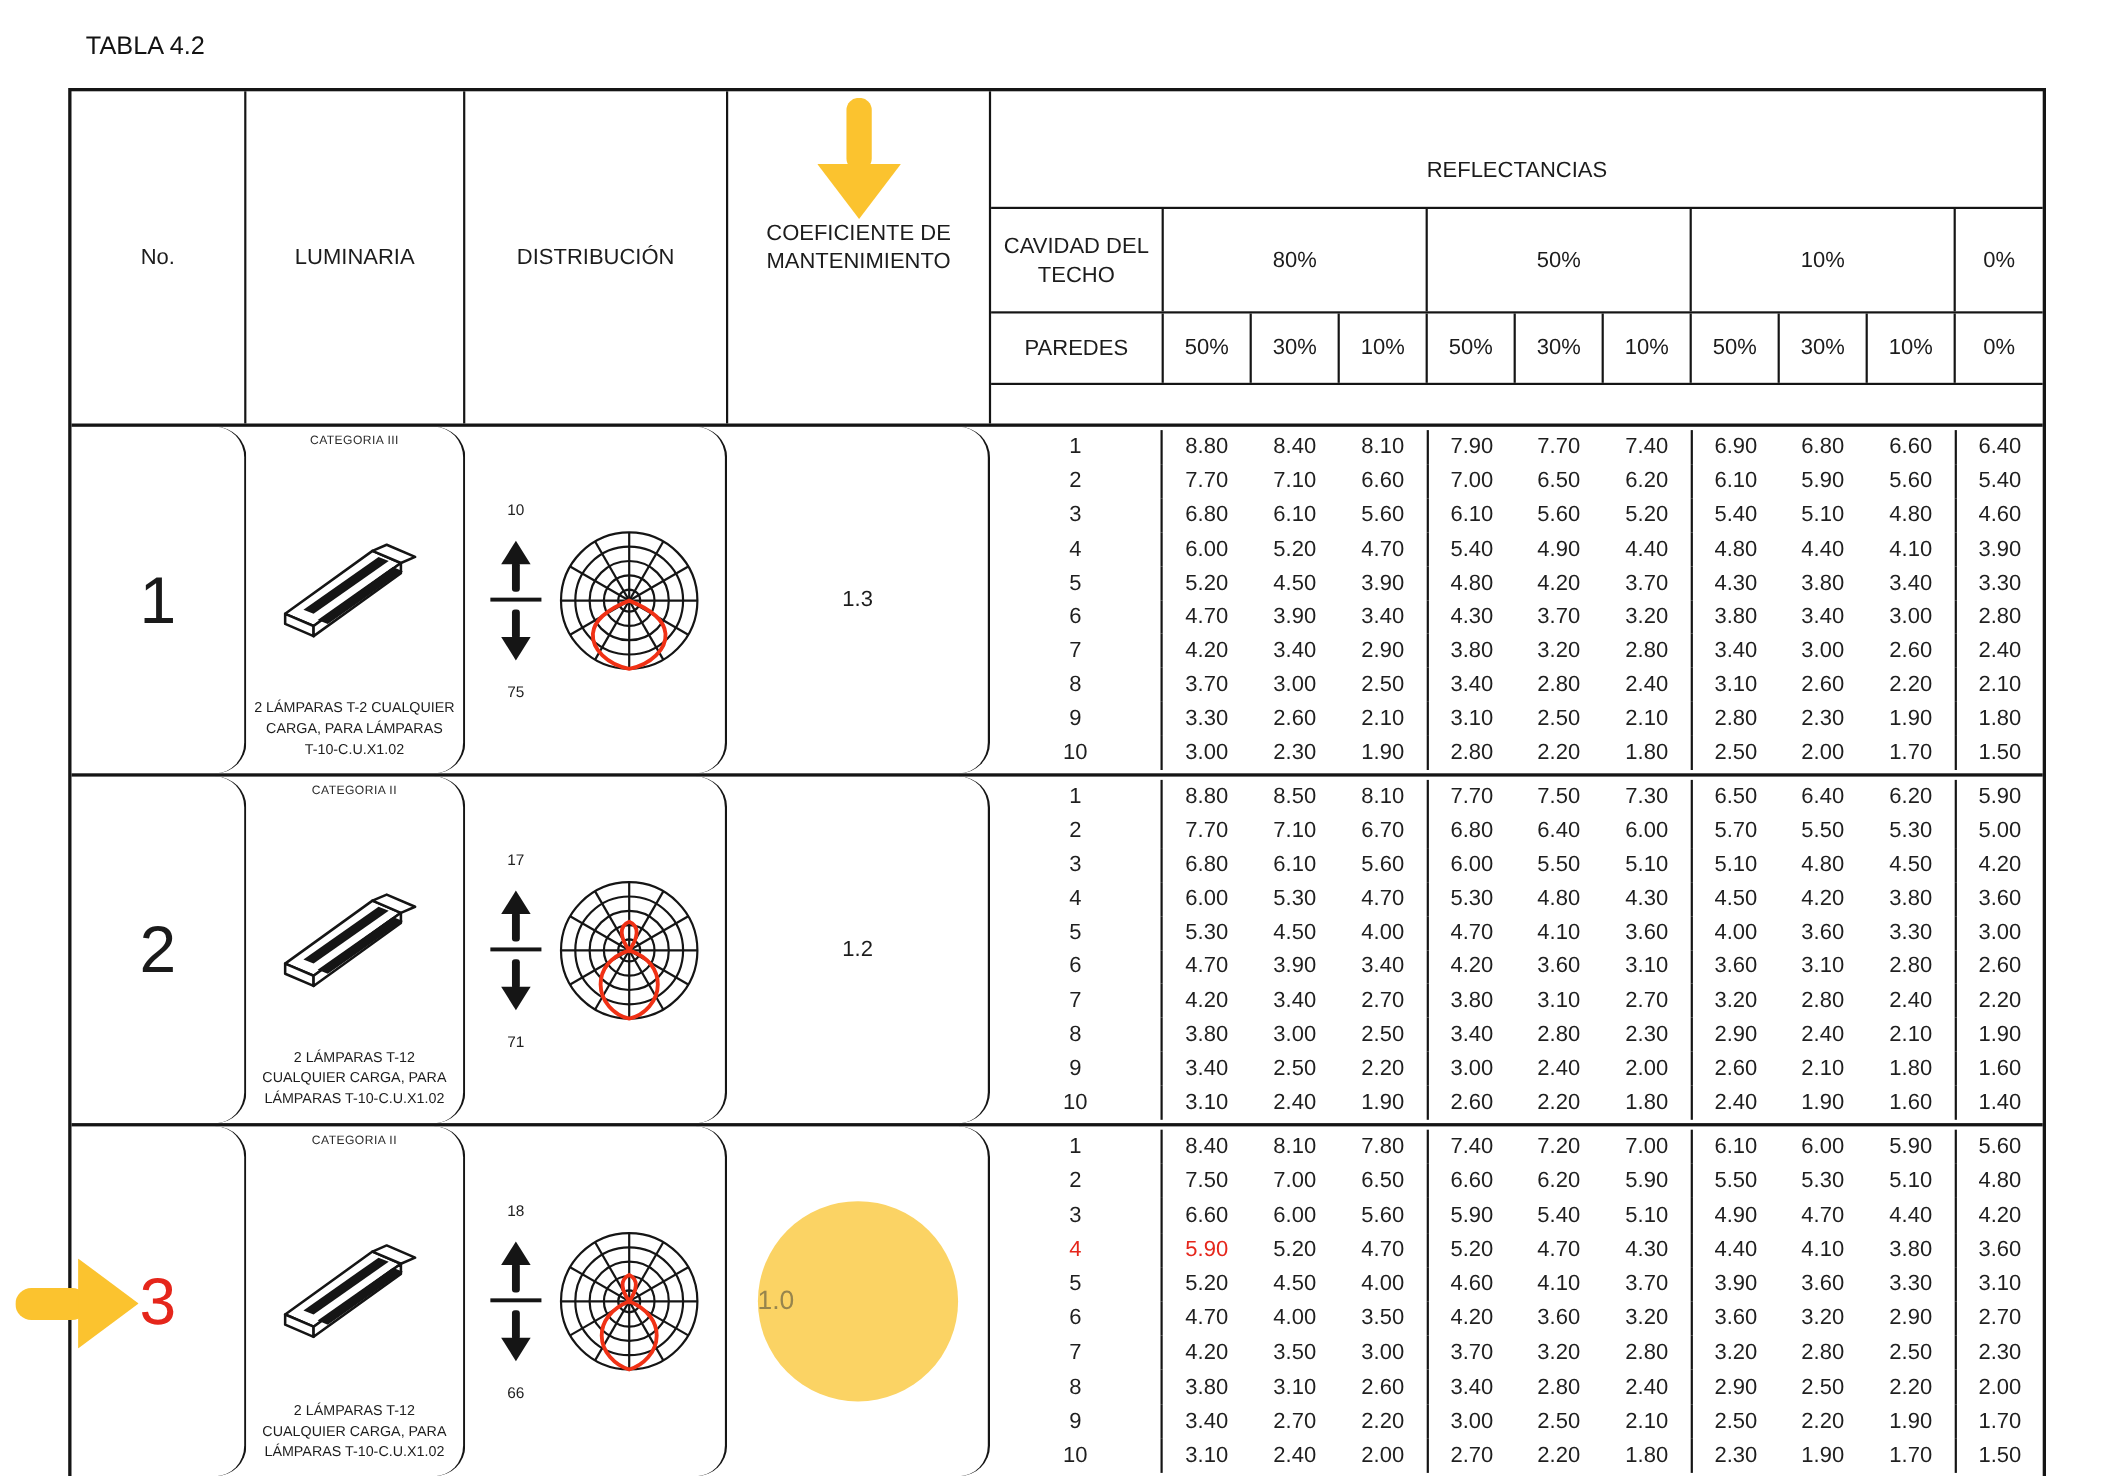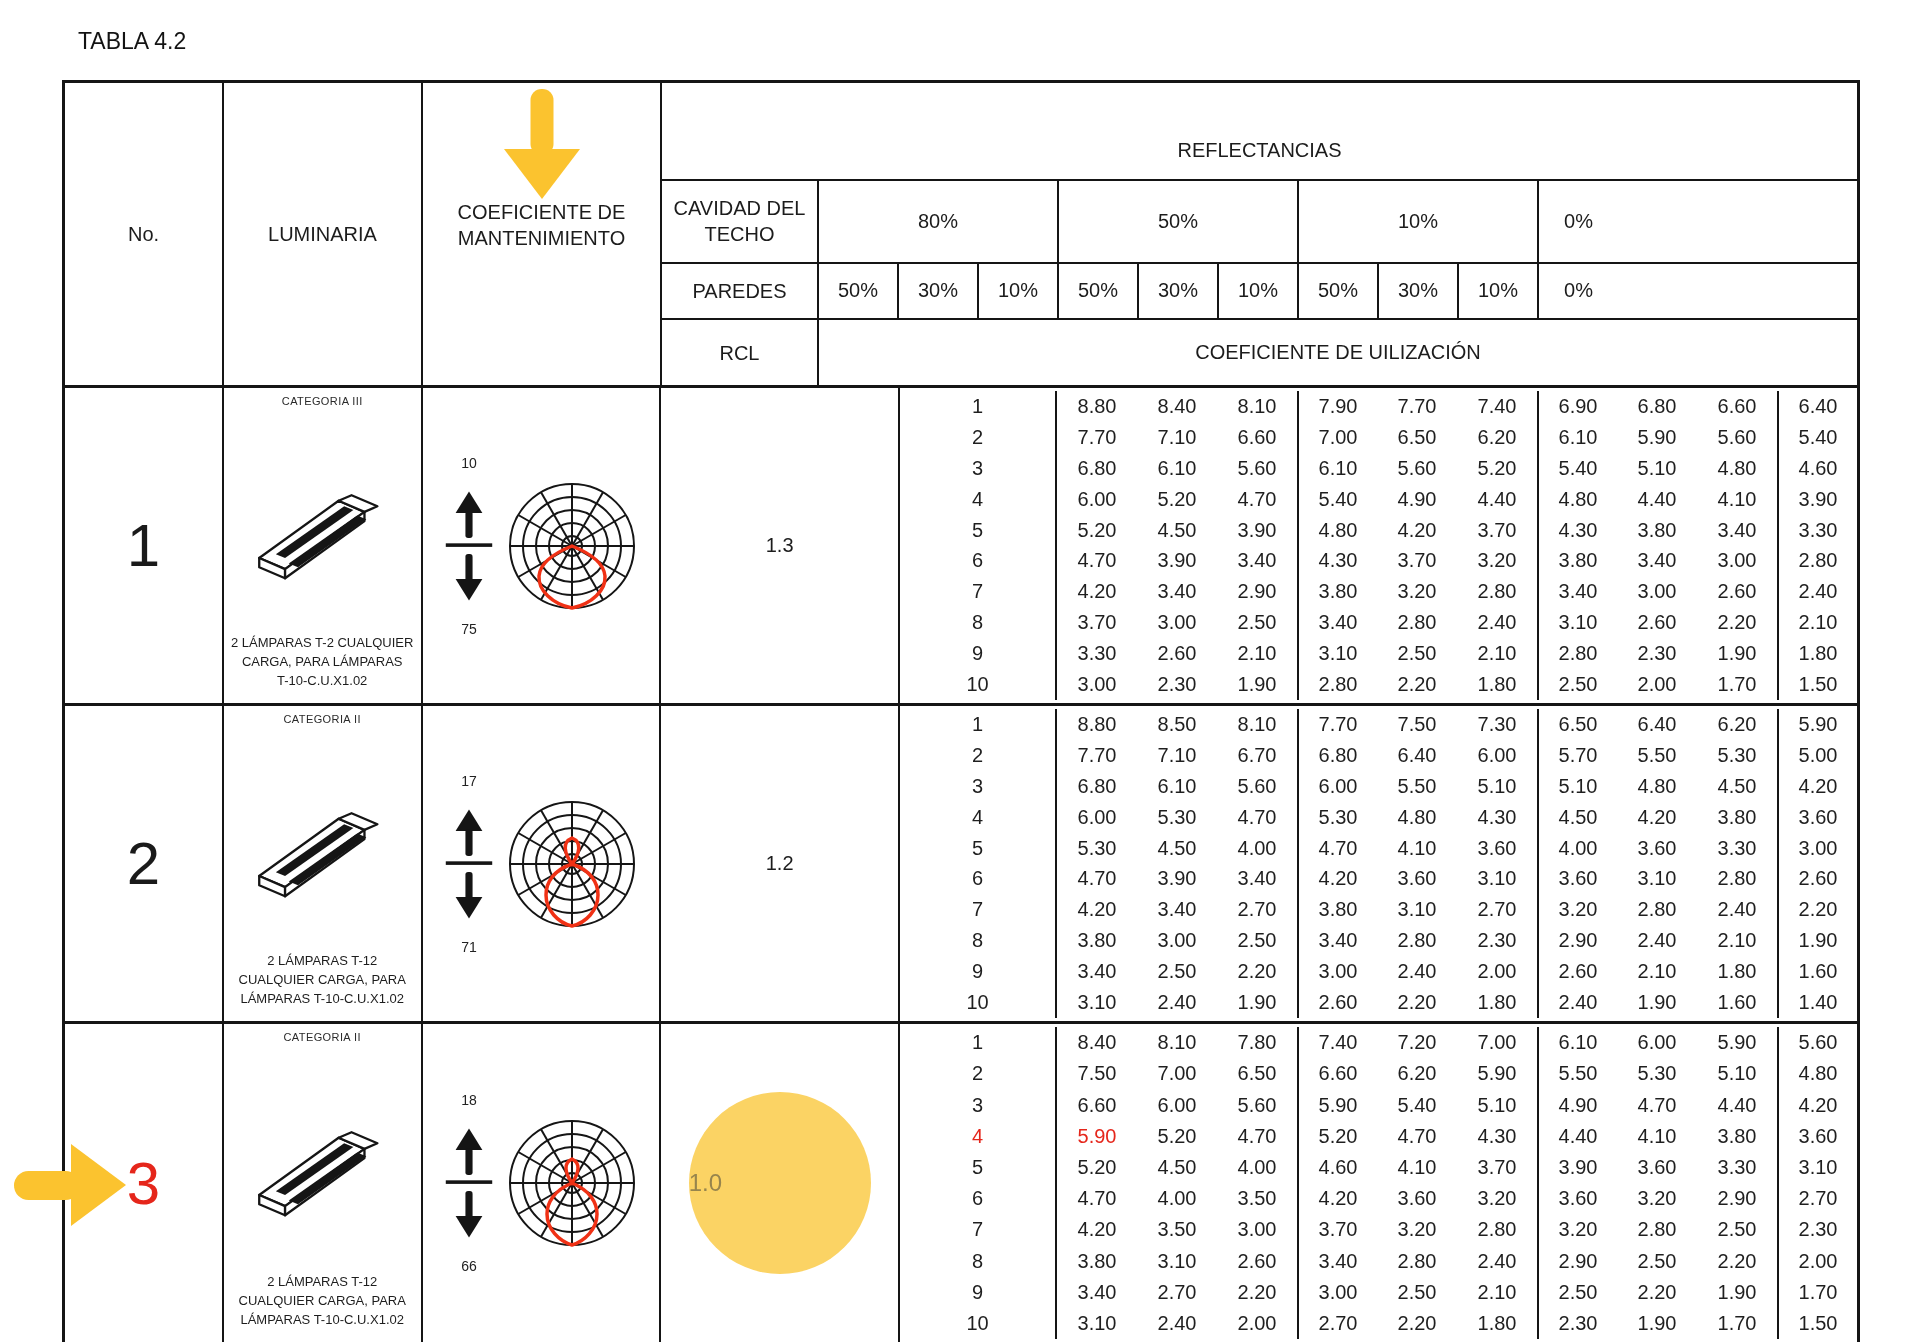--- a/index.html
+++ b/index.html
@@ -28,21 +28,21 @@
   .w-rclcol { width:157px; }
   .w-group  { width:240px; }
   .w-zero   { width:79px; border-right:none; }
   .p-cell { width:80px; border-right:2px solid #151515; display:flex; align-items:center; justify-content:center; font-size:20px; }
   .p-last { width:79px; border-right:none; }
   .cu-span { flex:1; display:flex; align-items:center; justify-content:center; font-size:20px; }
 
   
   .section { display:flex; height:318px; border-bottom:3px solid #151515; }
   .section:last-child { border-bottom:none; }
-  .bcell { border-right:2px solid #151515; position:relative; }
+  .bcell { border-right:2px solid #151515; position:relative;border-radius:28px; }
   .no-cell { width:159px; display:flex; align-items:center; justify-content:center; font-size:60px; color:#1a1a1a; }
   .no-red { color:#e5261b; }
   .lum-cell { width:199px; display:flex; align-items:center; justify-content:center; }
   .categoria { position:absolute; top:7px; left:0; right:0; text-align:center; font-size:11px; letter-spacing:.4px; color:#2a2a2a; }
   .caption { position:absolute; bottom:12px; left:0; right:0; text-align:center; font-size:13px; line-height:1.45; color:#1d1d1d; }
   .dist-cell { width:239px; display:flex; align-items:center; justify-content:center; gap:12px; }
   .dist-left { display:flex; flex-direction:column; align-items:center; }
   .dist-num { font-size:14px; color:#222; }
   .dist-arrows { margin:16px 0; }
   .coef-cell { width:239px; display:flex; align-items:center; justify-content:center; font-size:20px; }
@@ -69,20 +69,21 @@
   <svg class="pointer-arrow" width="112" height="82" viewBox="0 0 112 82">
     <rect x="0" y="27" width="66" height="29" rx="14.5" fill="#fbc32f"></rect>
     <polygon points="57,0 112,41 57,82" fill="#fbc32f"></polygon>
   </svg>
 
   <div class="table">
 
     <div class="header-row">
       <div class="hcell c-no">No.</div>
       <div class="hcell c-lum">LUMINARIA</div>
+      <div class="hcell c-dist">DISTRIBUCIÓN</div>
       <div class="hcell c-coef">
         <svg width="76" height="110" viewBox="0 0 76 110">
           <rect x="26.5" y="0" width="23" height="66" rx="11" fill="#fbc32f"></rect>
           <polygon points="0,60 76,60 38,110" fill="#fbc32f"></polygon>
         </svg>
         <div class="coef-label">COEFICIENTE DE MANTENIMIENTO</div>
       </div>
 
       <div class="rhead">
         <div class="r-reflect">REFLECTANCIAS</div>
@@ -98,24 +99,20 @@
           <div class="p-cell">50%</div>
           <div class="p-cell">30%</div>
           <div class="p-cell">10%</div>
           <div class="p-cell">50%</div>
           <div class="p-cell">30%</div>
           <div class="p-cell">10%</div>
           <div class="p-cell">50%</div>
           <div class="p-cell">30%</div>
           <div class="p-cell">10%</div>
           <div class="p-cell p-last">0%</div>
-        </div>
-        <div class="r-rcl">
-          <div class="g-cav w-rclcol">RCL</div>
-          <div class="cu-span">COEFICIENTE DE UILIZACIÓN</div>
         </div>
       </div>
     </div>
 
     <div class="section">
       <div class="bcell no-cell">1</div>
       <div class="bcell lum-cell">
         <div class="categoria">CATEGORIA III</div>
         <svg width="150" height="120" viewBox="0 0 160 130">
           <g stroke="#151515" stroke-width="2.5" fill="#ffffff" stroke-linejoin="round">

